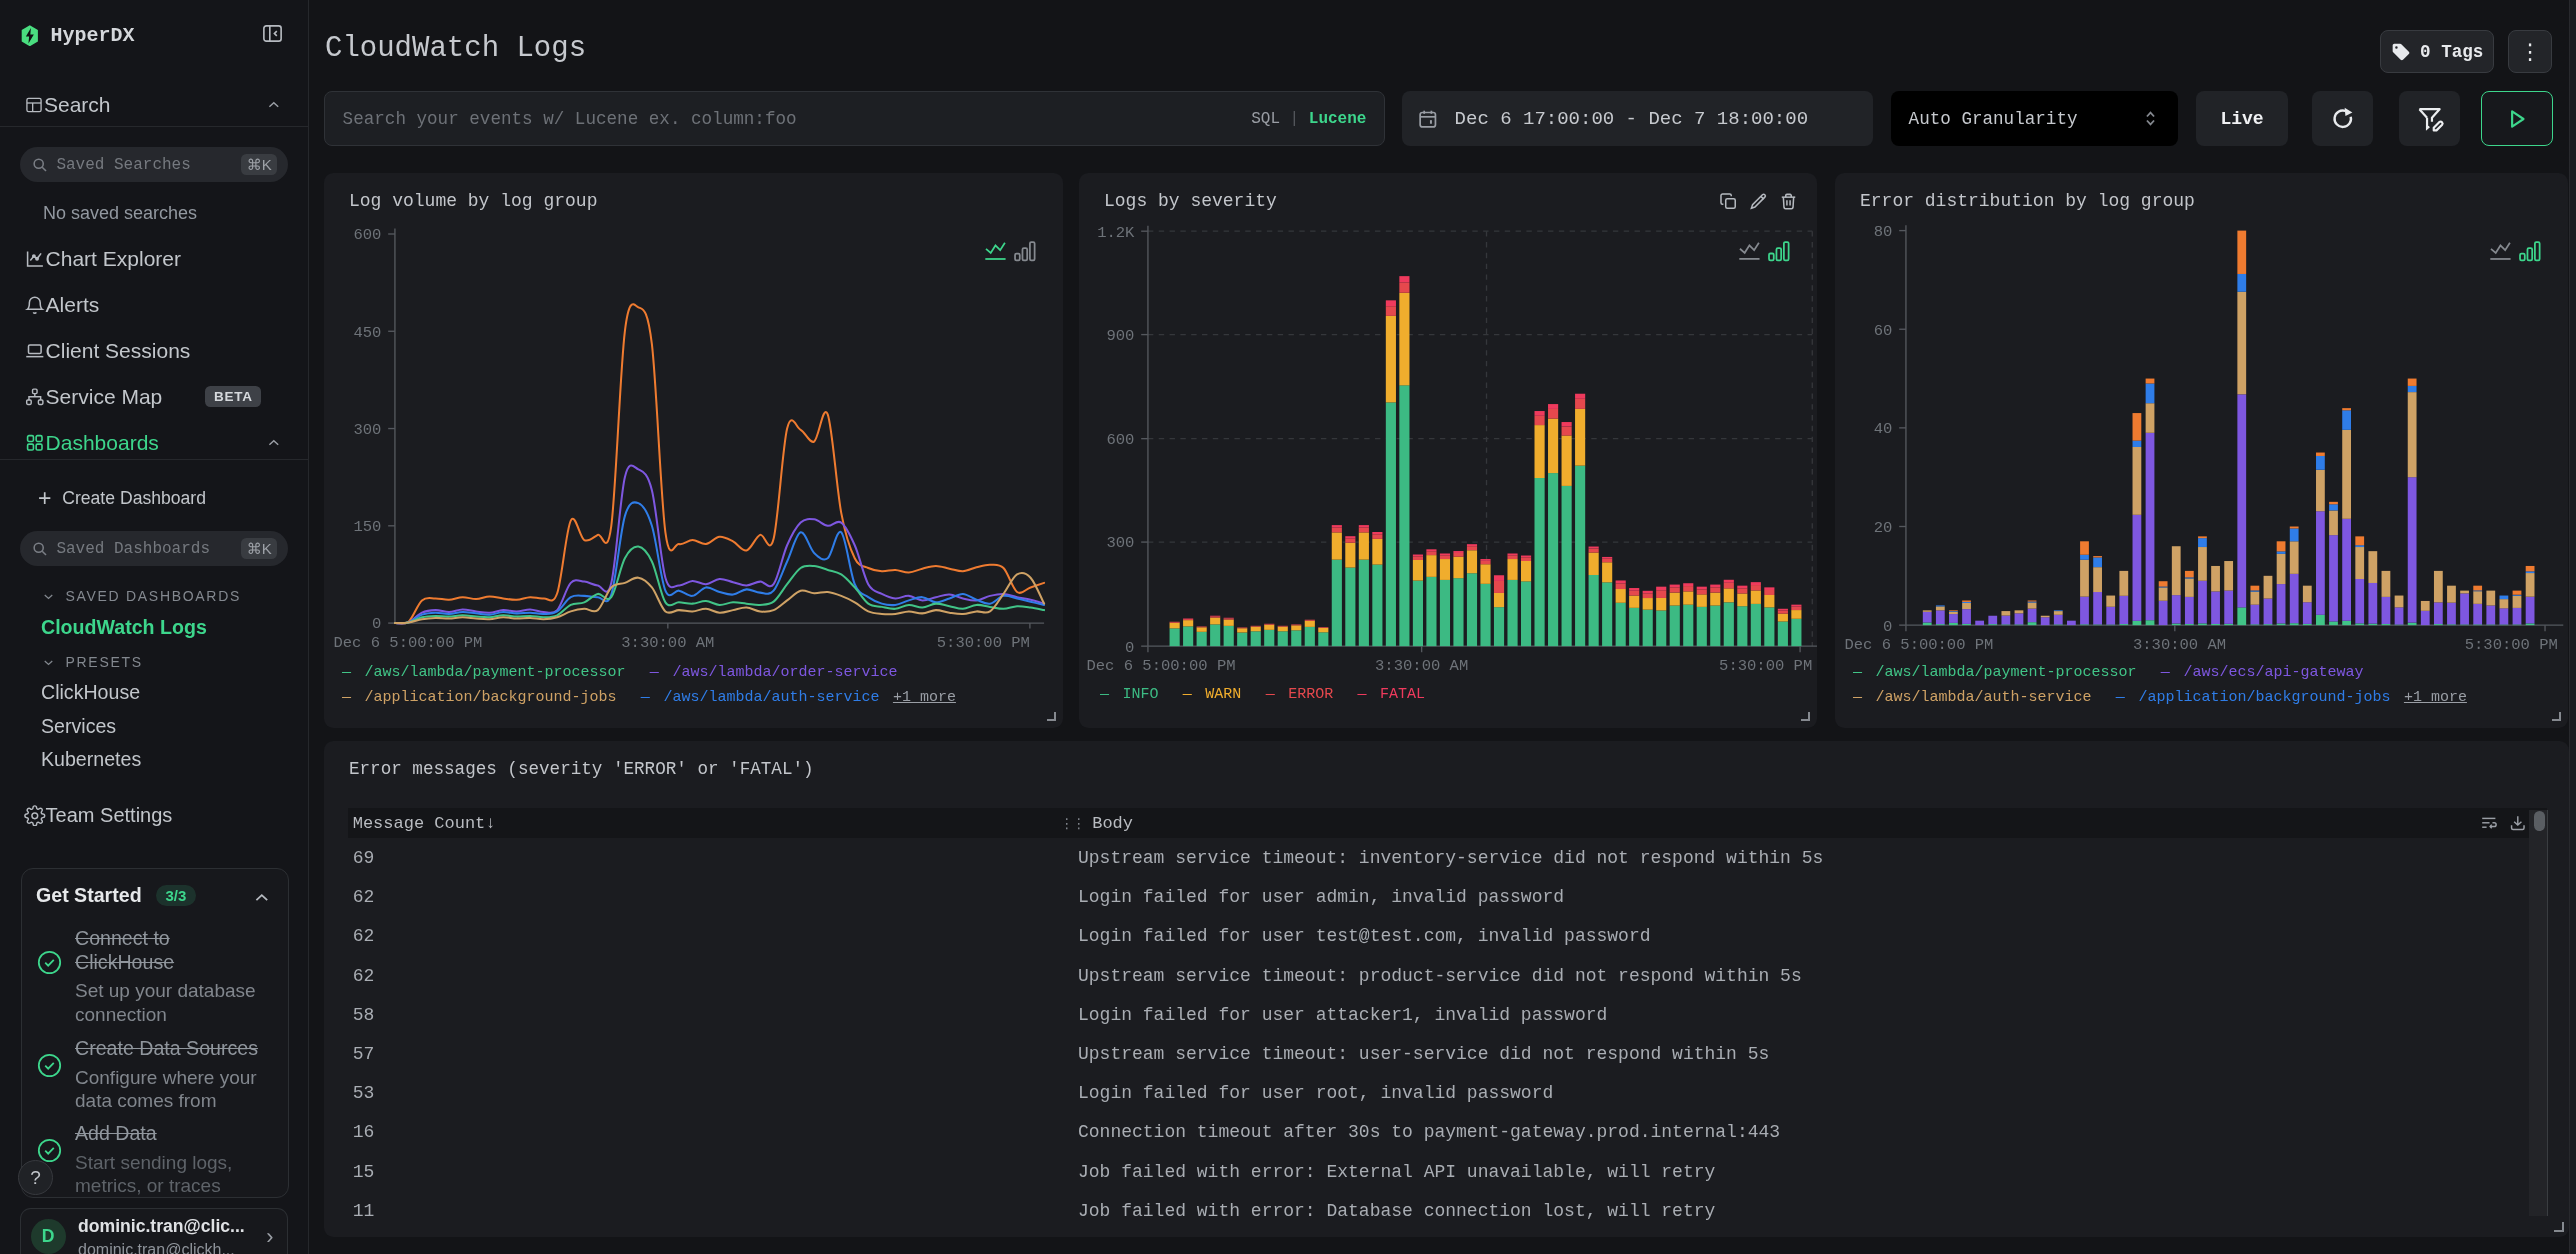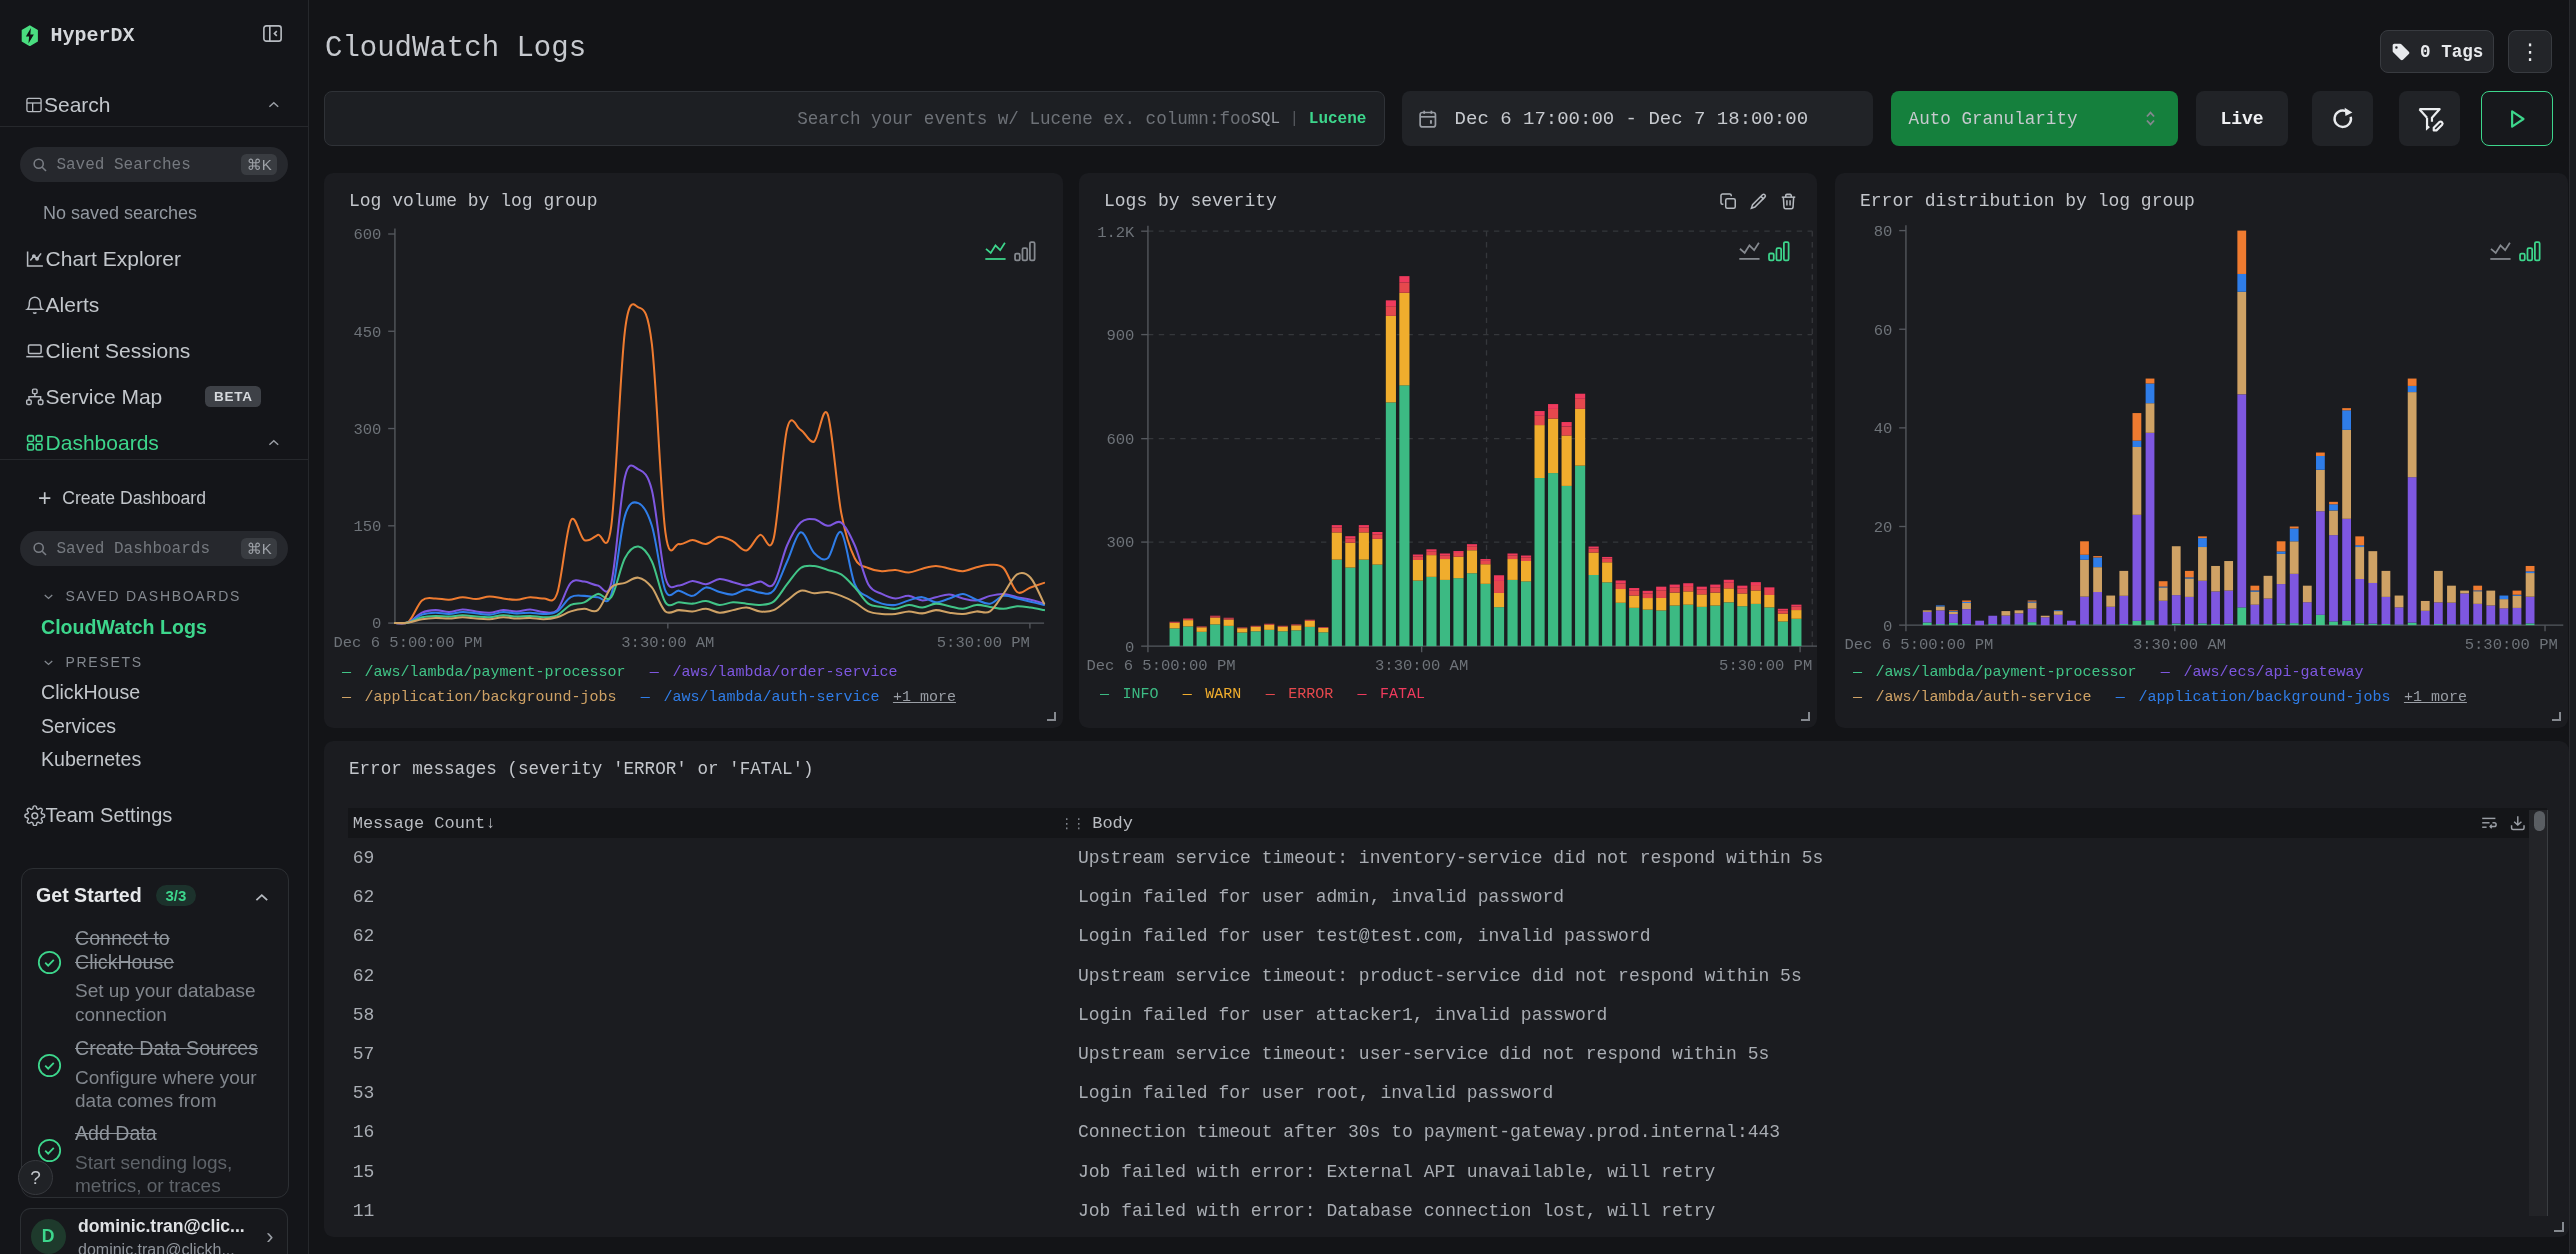--- a/index.html
+++ b/index.html
@@ -48,27 +48,27 @@
 
 #h1 { position:absolute; left:325px; top:32px; font-family:"Liberation Mono", monospace;
   font-size:29px; color:#c6c9ce; }
 .btn { position:absolute; background:#232529; border:1.4px solid #383b40; border-radius:8px;
   display:flex; align-items:center; justify-content:center; color:#e8eaed; white-space:nowrap; }
 #tagsbtn { left:2380px; top:30px; width:114px; height:43px; gap:9.5px;
   font-family:"Liberation Mono", monospace; font-weight:bold; font-size:17.6px; }
 #dotsbtn { left:2508px; top:30px; width:44px; height:43px; font-size:21.6px; color:#e8eaed; }
 #searchbar { position:absolute; left:324px; top:91px; width:1061px; height:55px; background:#1d1f23;
   border:1.4px solid #2f3237; border-radius:8px; display:flex; align-items:center; padding:0 17.6px 0 17.6px; white-space:nowrap; }
-#searchbar .ph { font-family:"Liberation Mono", monospace; font-size:17.6px; color:#6d7177; flex:1;text-align:right; }
+#searchbar .ph { font-family:"Liberation Mono", monospace; font-size:17.6px; color:#6d7177; flex:1; }
 #searchbar .sq { font-family:"Liberation Mono", monospace; font-size:16px; color:#9a9ea5; }
 #searchbar .sq b { color:#3dd68c; font-weight:bold; }
 #datebox { left:1402px; top:91px; width:471px; height:55px; gap:16px; border:none; background:#212327;
   font-family:"Liberation Mono", monospace; font-size:19px; color:#c6c9ce;
   justify-content:flex-start; padding:0 15px; }
-#granbox { left:1891px; top:91px; width:287px; height:55px; border:none; background:#15803d;
+#granbox { left:1891px; top:91px; width:287px; height:55px; border:none; background:#000000;
   font-family:"Liberation Mono", monospace; font-size:17.6px; color:#c6c9ce;
   justify-content:space-between; padding:0 17.6px; }
 #livebtn { left:2196px; top:91px; width:92px; height:55px; border:none; background:#212327;
   font-family:"Liberation Mono", monospace; font-weight:bold; font-size:18px; color:#f0f1f3; }
 #refbtn { left:2312px; top:91px; width:61px; height:55px; border:none; background:#212327; }
 #filtbtn { left:2399px; top:91px; width:61px; height:55px; border:none; background:#212327; }
 #playbtn { left:2481px; top:91px; width:72px; height:55px; background:#17181c; border:1.4px solid #3dd68c; }
 
 
 .panel { position:absolute; background:#1b1c20; border-radius:9.5px; }

